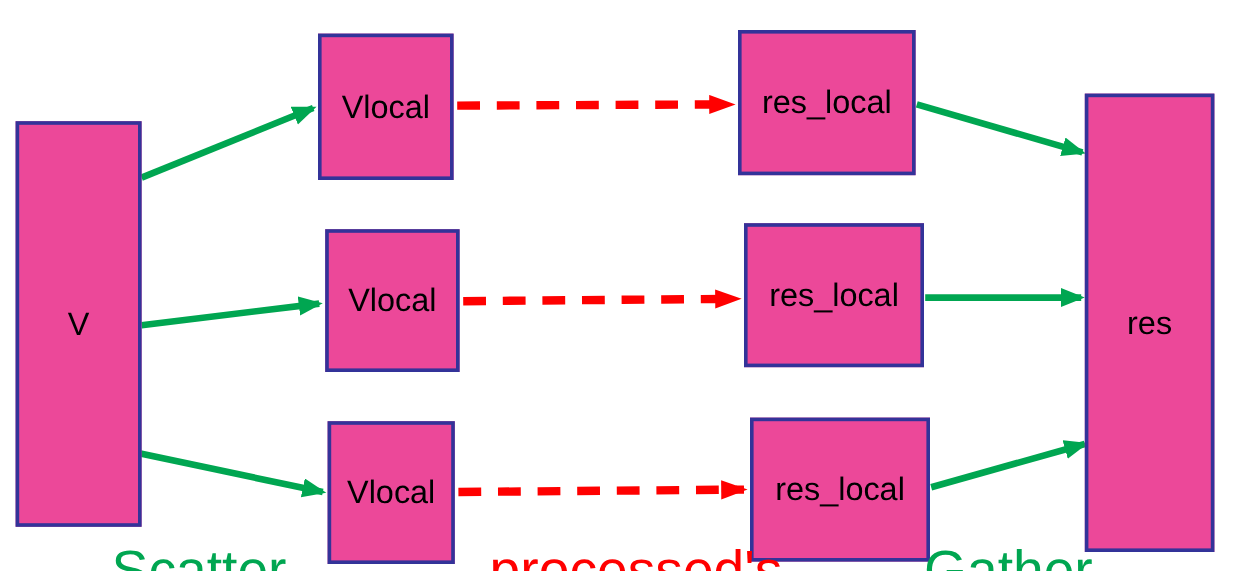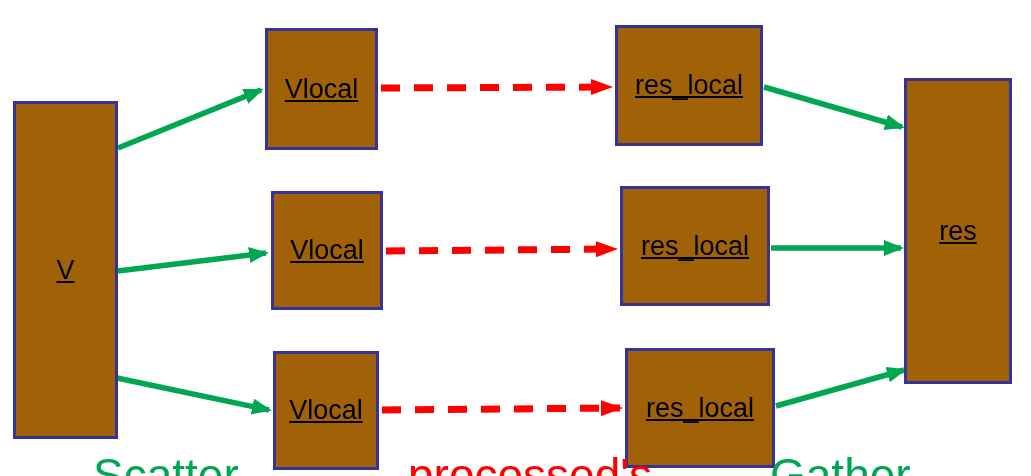--- a/index.html
+++ b/index.html
@@ -17,44 +17,43 @@
   }
   #arrow-layer {
     position: absolute;
     left: 0; top: 0;
     width: 1031px;
     height: 476px;
   }
   .node-box {
     position: absolute;
     border: 3px solid var(--border-blue, #333399);
-    background: #a16207;
+    background: #ec4899;
     box-sizing: border-box;
     display: flex;
     align-items: center;
     justify-content: center;
-    text-decoration: underline;
   }
   .node-label {
     font-size: 27px;
     color: var(--label-color, #000000);
     white-space: nowrap;
   }
   
   #v-box        { left: 13px;  top: 101px; width: 105px; height: 338px; }
   
   #vlocal-1     { left: 265px; top: 28px;  width: 113px; height: 122px; }
   #vlocal-2     { left: 271px; top: 191px; width: 112px; height: 119px; }
   #vlocal-3     { left: 273px; top: 351px; width: 106px; height: 119px; }
   
   #res-local-1  { left: 615px; top: 25px;  width: 148px; height: 121px; }
   #res-local-2  { left: 620px; top: 186px; width: 150px; height: 120px; }
   #res-local-3  { left: 625px; top: 348px; width: 150px; height: 120px; }
   
-  #res-box      { left: 904px; top: 78px;  width: 108px; height: 306px; align-items: center; }
+  #res-box      { left: 904px; top: 78px;  width: 108px; height: 382px; align-items: center; }
 
   .arrow-green {
     stroke: var(--green, #00A651);
     stroke-width: 5.5px;
     fill: none;
   }
   .arrow-red {
     stroke: var(--red, #FF0000);
     stroke-width: 7px;
     stroke-dasharray: 19 14;

